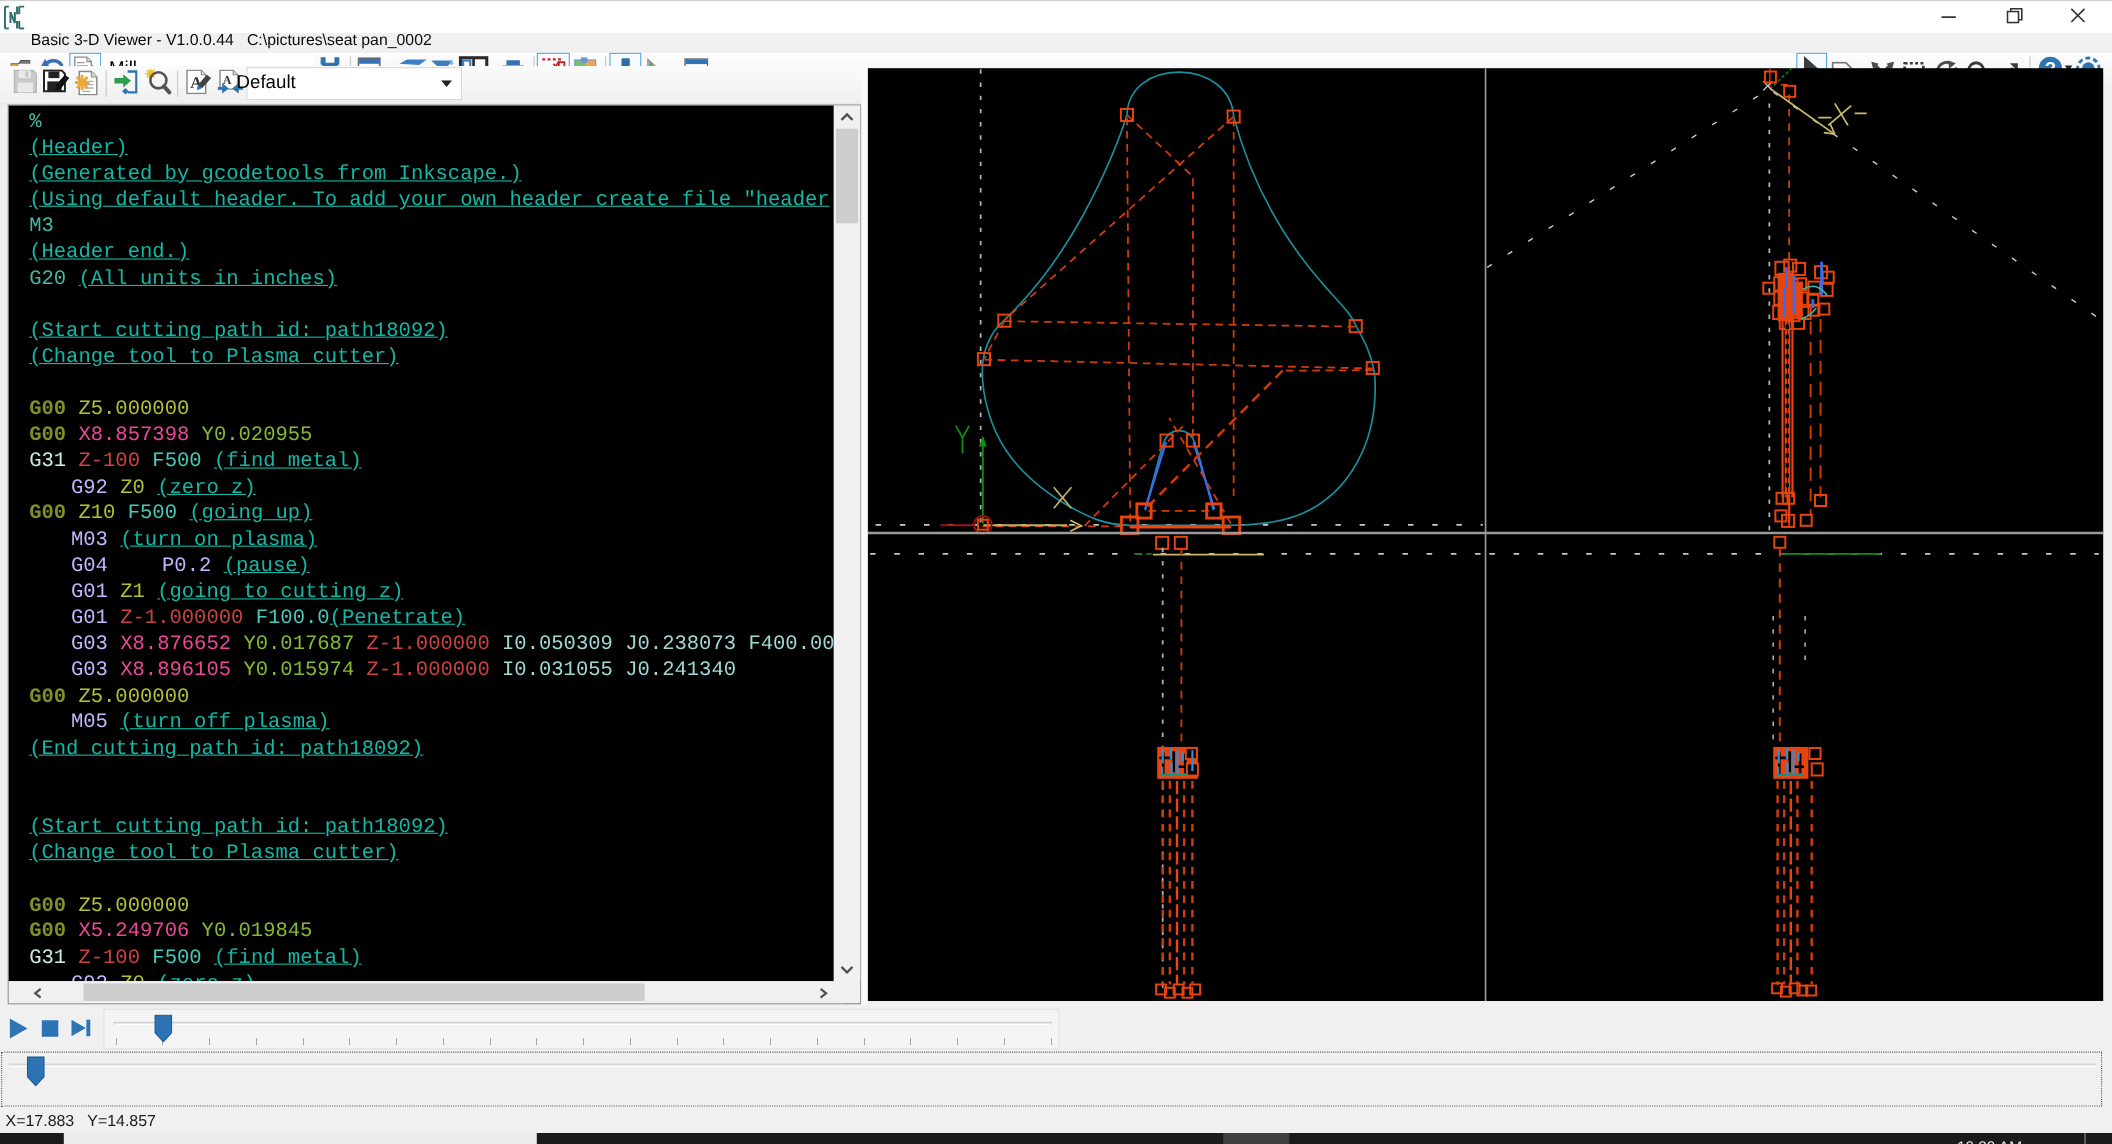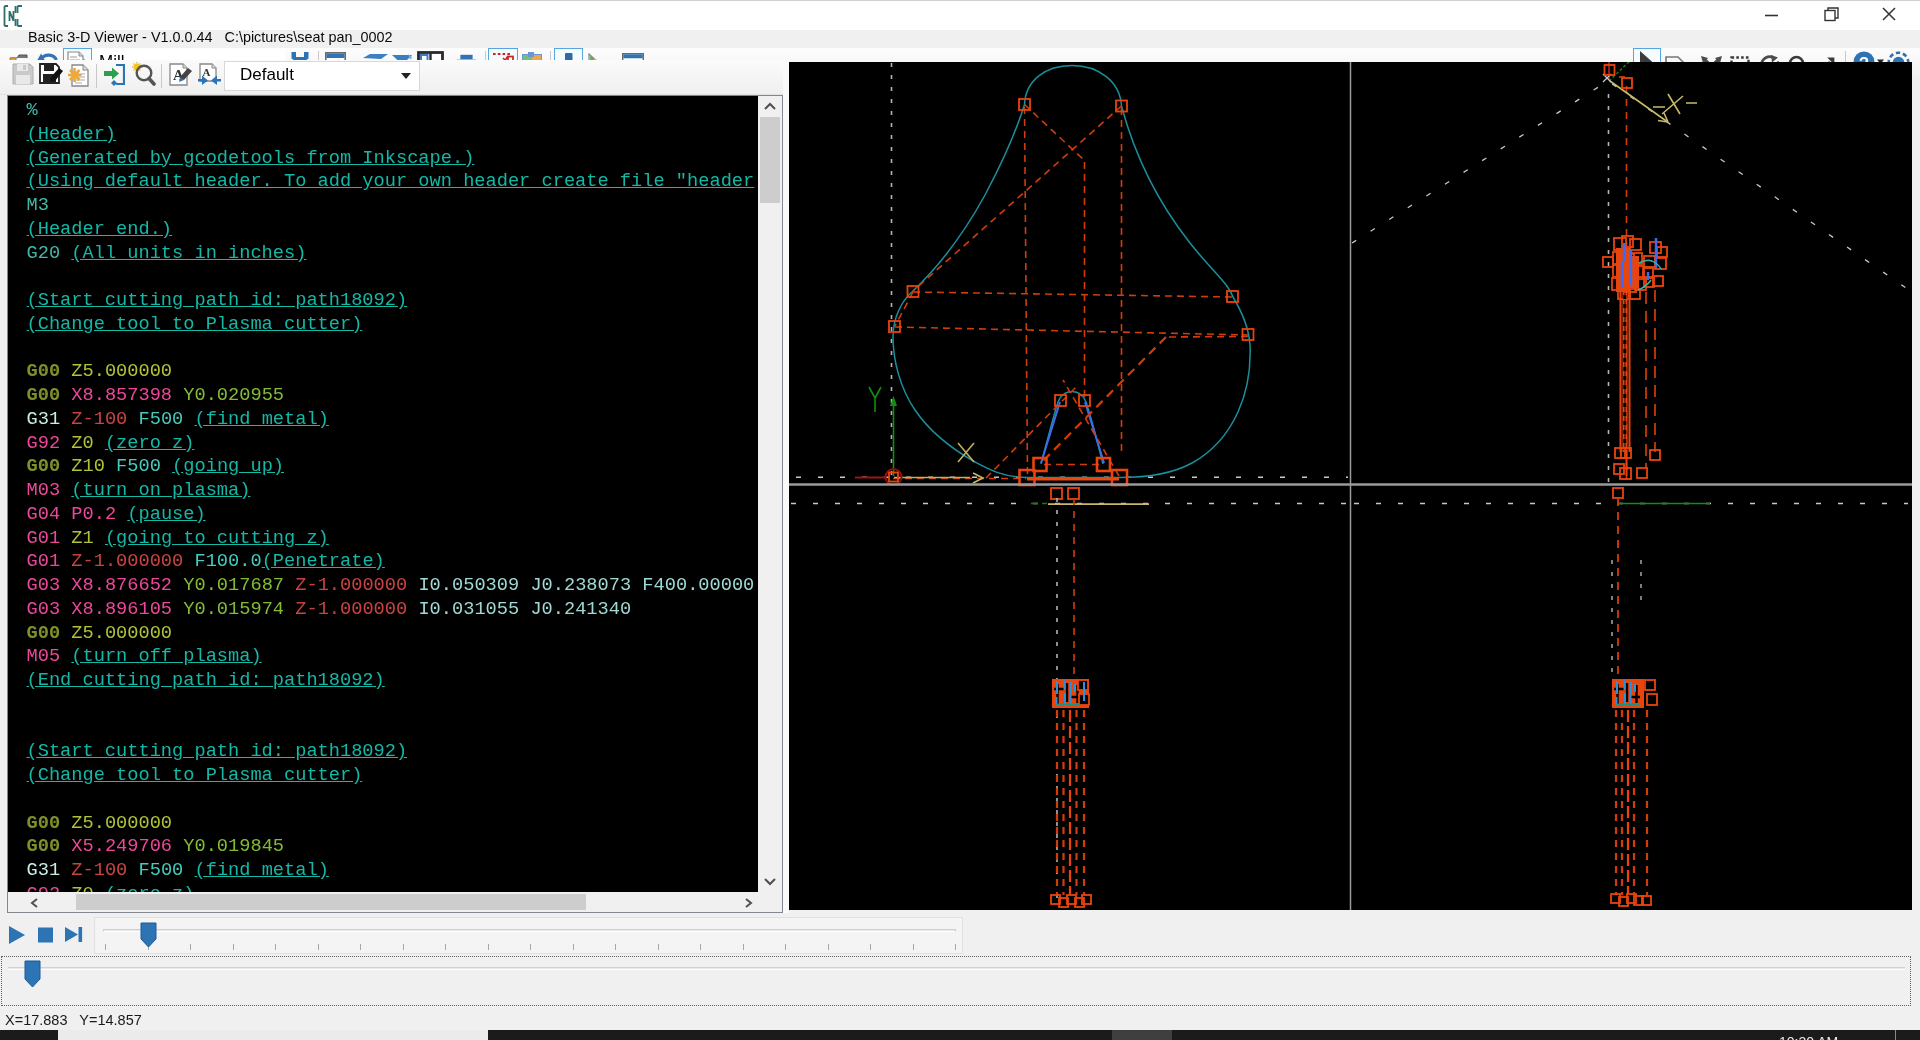--- a/index.html
+++ b/index.html
@@ -10,21 +10,21 @@
   #titletext{position:absolute;left:28px;top:6px;font-size:14.4px;color:#0a0a0a;margin-top:22px;}
   #row1{position:absolute;left:0;top:48px;width:1920px;height:30px;background:linear-gradient(#fdfdfd,#f1f1f1);}
   #row2{position:absolute;left:0;top:60px;width:783px;height:35px;background:linear-gradient(#fbfbfb,#efefef);border-bottom:1px solid #e2e2e2;box-sizing:border-box;}
   .sep1{position:absolute;top:3px;width:1px;height:24px;background:#c8c8c8;}
   .sep2{position:absolute;top:4px;width:1px;height:24px;background:#c8c8c8;}
   .selbox{position:absolute;border:1px solid #58a6e0;background:#f6fbff;box-sizing:border-box;}
   
   #codewrap{position:absolute;left:7px;top:95px;width:776px;height:818px;border:1px solid #828790;background:#f0f0f0;box-sizing:border-box;}
   #codeblack{position:absolute;left:0px;top:0px;width:750px;height:796px;background:#000;overflow:hidden;}
   #code{position:absolute;left:18.5px;top:3px;font-family:"Liberation Mono",monospace;font-size:18.66px;line-height:23.75px;white-space:pre;}
-  .cm{color:#14b8a6;text-decoration:underline;} .cw{color:#ec4899;} .ct{color:#45b8a5;} .co{color:#7f8f2a;font-weight:bold;}
+  .cm{color:#14b8a6;text-decoration:underline;} .cw{color:#c4b5fd;margin-left:38px;} .ct{color:#45b8a5;} .co{color:#7f8f2a;font-weight:bold;}
   .cz{color:#b2c135;} .cx{color:#ec4899;} .cy{color:#84bb35;text-align:center;} .cr{color:#c94440;margin-top:27px;}
   .cf{color:#45cabb;} .ci{color:#9fd8d4;} .cg{color:#c9ece4;font-family:Liberation Mono, monospace;}
   #vsb{position:absolute;right:0px;top:0px;width:24px;height:796px;background:#f0f0f0;}
   #vsb .thumb{position:absolute;left:2px;top:21px;width:20px;height:86px;background:#cdcdcd;}
   #hsb{position:absolute;left:0px;bottom:0px;width:758px;height:20px;background:#f0f0f0;}
   #hsb .thumb{position:absolute;left:68px;top:2px;width:510px;height:16px;background:#cdcdcd;}
   
   #viewport{position:absolute;left:789px;top:62px;width:1123px;height:848px;background:#000;}
   
   #playpanel{position:absolute;left:94px;top:917px;width:869px;height:37px;background:#f4f4f4;border:1px solid #e0e0e0;box-sizing:border-box;}
@@ -289,21 +289,21 @@
 
     <svg class="abs" style="left:197px;top:3px" width="25" height="23" viewBox="0 0 25 23">
       <path d="M3 1 H15 L19 5 V18 H3 Z" fill="#fff" stroke="#888" stroke-width="1.3"></path>
       <path d="M15 1 V5 H19" fill="#ddd" stroke="#888"></path>
       <text x="5.5" y="13" font-size="11" font-weight="bold" fill="#333" font-family="Liberation Serif">A</text>
       <path d="M1 17 H5 V13.5 L11 18.5 L5 23 V19.5 H1 Z" fill="#2d74b5" transform="translate(0 -1)"></path>
       <path d="M24 17 H20 V13.5 L14 18.5 L20 23 V19.5 H24 Z" fill="#2d74b5" transform="translate(0 -1)"></path>
     </svg>
 
     <div class="abs" style="left:224px;top:1px;width:196px;height:30px;background:#fff;border:1px solid #d8d8d8;box-sizing:border-box"></div>
-    <div class="abs" style="left:240px;top:5px;font-size:17px;color:#000">Default</div>
+    <div class="abs" style="left:215px;top:5px;font-size:17px;color:#000">Default</div>
     <svg class="abs" style="left:401px;top:13px" width="11" height="7" viewBox="0 0 11 7">
         <path d="M0 0 H10 L5 6 Z" fill="#222"></path>
       </svg>
   </div>
 
   <div id="codewrap">
     <div id="codeblack">
         <div id="code"><span class="ct">%</span>
 <span class="cm">(Header)</span>
 <span class="cm">(Generated by gcodetools from Inkscape.)</span>

